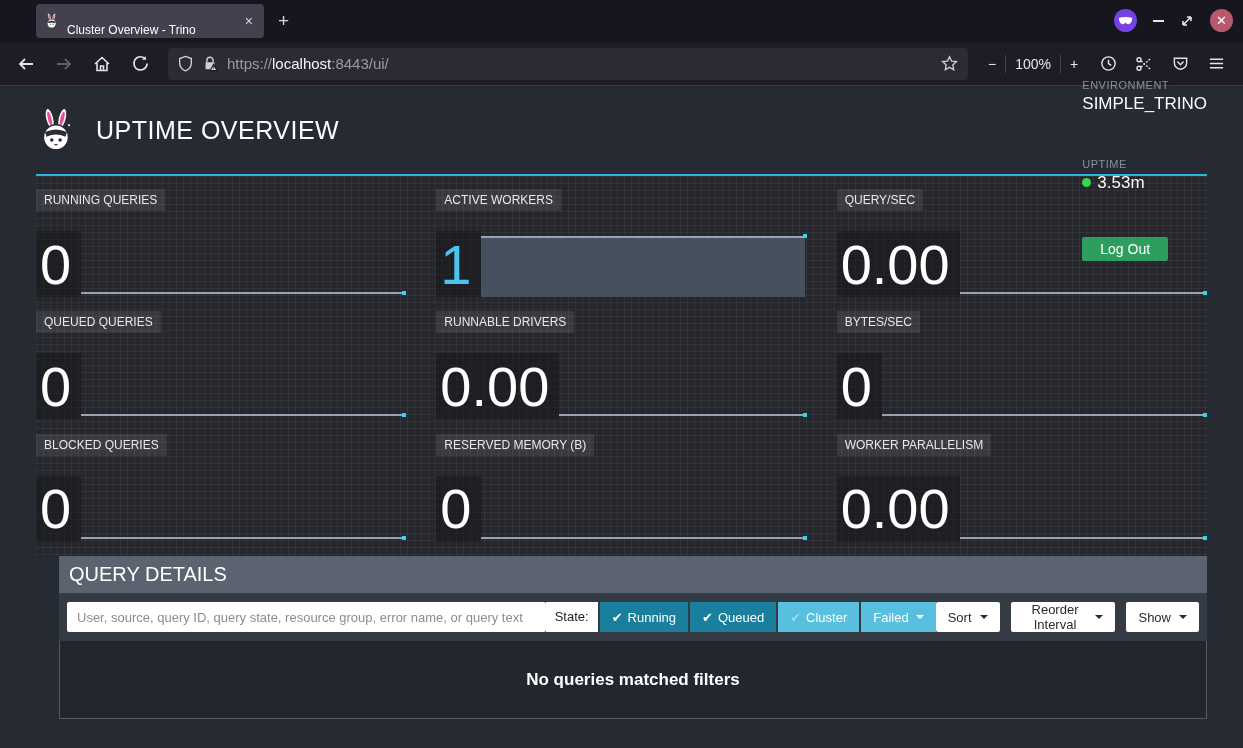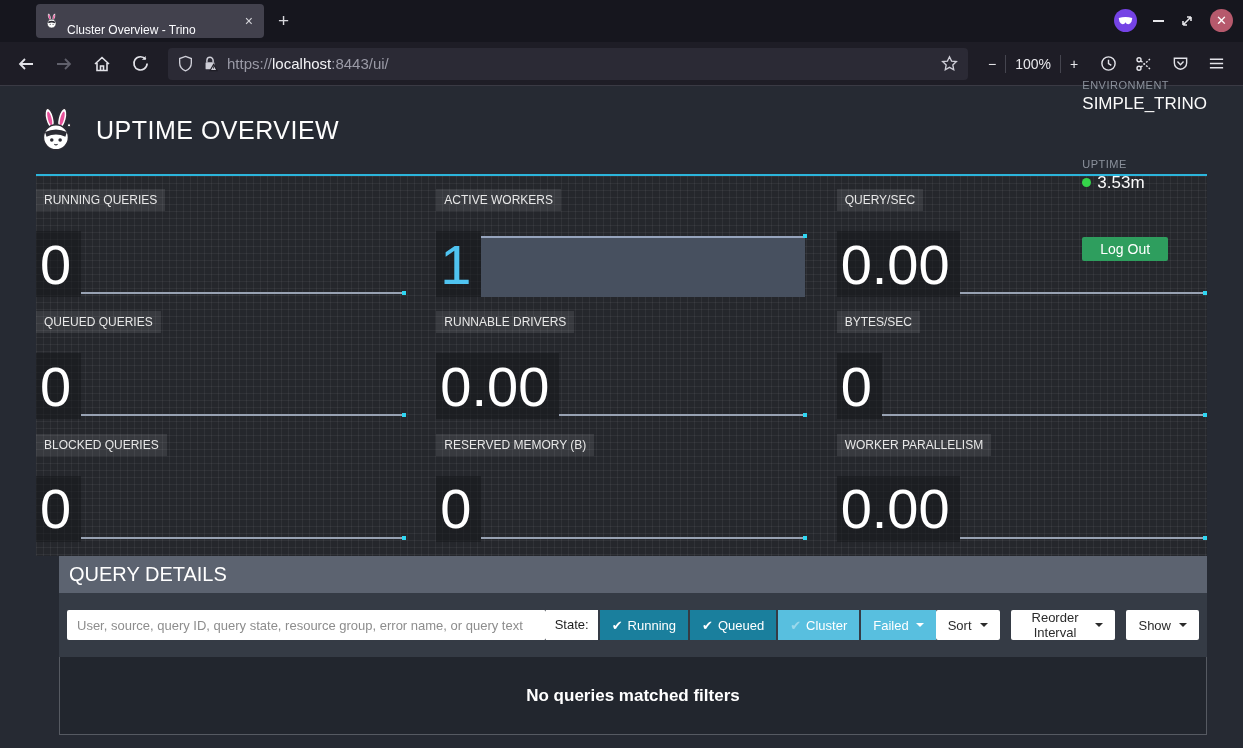--- a/index.html
+++ b/index.html
@@ -64,21 +64,21 @@
   .spark { flex:1; position:relative; }
   .spark .flatline { position:absolute; left:0; right:2px; bottom:3px; height:2px; background:#98a2b3; }
   .spark .dot { position:absolute; right:0; bottom:2px; width:4px; height:4px; background:#2fd6f2; }
   .spark.area .fill { position:absolute; left:0; right:2px; top:5px; bottom:0;
     background:#47505f; border-top:2px solid #96a4bd; }
   .spark.area .dot { bottom:auto; top:3px; }
 
   .qsection { margin:0 36px;padding-left:23px; }
   .qheader { height:37px; background:#5c6370; display:flex; align-items:center; padding:0 10px; }
   .qheader-title { font-size:20px; color:#fff; font-weight:400; }
-  .qtoolbar { height:64px; background:#353b45; display:flex; align-items:center; padding:0 8px; }
+  .qtoolbar { height:48px; background:#353b45; display:flex; align-items:center; padding:0 8px; }
   .search-input { width:528px; height:30px; border:none; border-radius:2px; background:#fff;
     font-size:13px; padding:0 10px; color:#333; font-family:inherit; }
   .search-input::placeholder { color:#8d8d8d; }
   .stategrp { display:flex; margin-left:0; }
   .state-label { background:#fff; color:#1e1e1e; font-size:13px; height:30px; line-height:30px;
     padding:0 9px; }
   .state-btn { border:none; height:30px; font-size:13px; color:#fff; padding:0 12px;
     margin-left:2px; font-family:inherit; display:flex; align-items:center; gap:5px; }
   .state-btn.on { background:#1a7f9d; }
   .state-btn.off { background:#58bfdf; }

